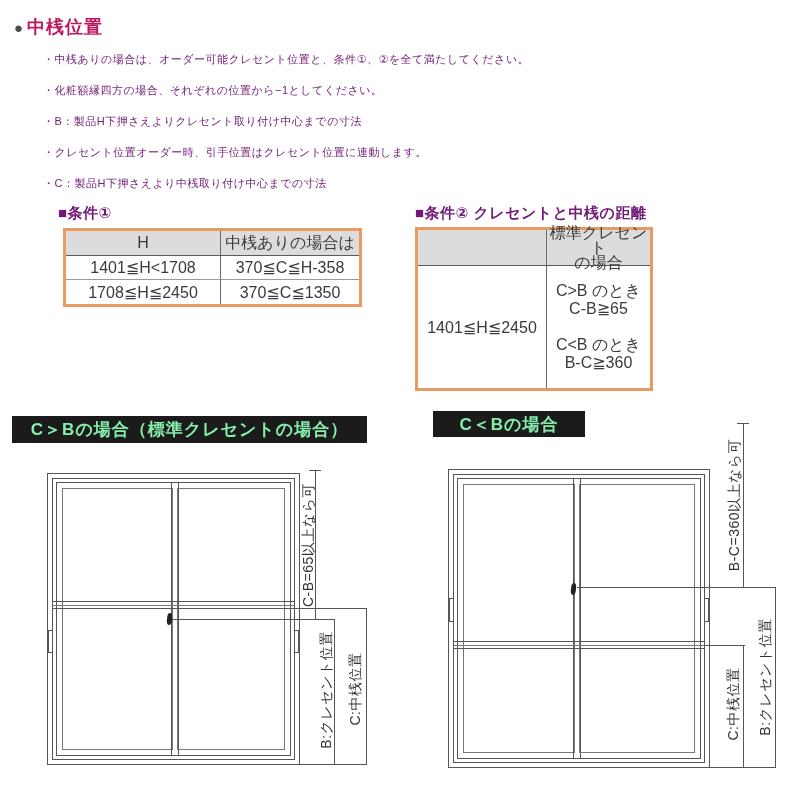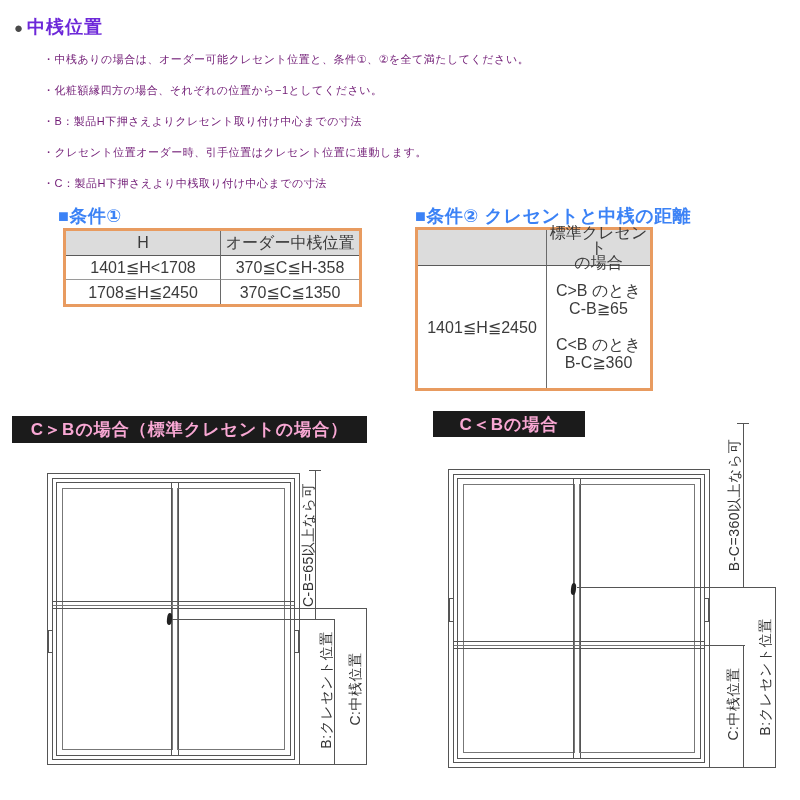--- a/index.html
+++ b/index.html
@@ -1,35 +1,35 @@
 <!DOCTYPE html>
 <html><head>
 <meta charset="utf-8">
 <style>
   html,body{margin:0;padding:0;background:#fff;}
   #app{position:relative;width:800px;height:800px;background:#ffffff;overflow:hidden;
        font-family:"Liberation Sans","DejaVu Sans",sans-serif;color:#3b3b3b;}
   
   .page-title{position:absolute;left:14px;top:15px;display:flex;align-items:center;gap:4px;}
   .page-title .dot{font-size:15px;color:#4a4a4a;line-height:1;}
-  .page-title .ttl{font-size:18px;font-weight:bold;color:#6d28d9;letter-spacing:1px;}
+  .page-title .ttl{font-size:18px;font-weight:bold;color:#be185d;letter-spacing:1px;}
   .notes{position:absolute;left:43px;top:44px;width:740px;font-size:11px;line-height:31px;
          color:#701a75;letter-spacing:.5px;}
-  .sec-title{position:absolute;font-size:18px;font-weight:bold;color:#3b82f6;letter-spacing:.5px;}
+  .sec-title{position:absolute;font-size:15px;font-weight:bold;color:#701a75;letter-spacing:.5px;}
   
   .tbl{position:absolute;border:3px solid #E89B60;background:#fff;display:grid;box-sizing:border-box;}
   .tbl .cell{display:flex;align-items:center;justify-content:center;box-sizing:border-box;
              font-size:16px;color:#3b3b3b;}
   .tbl .hd{background:#dcdcdc;border-bottom:1px solid #5a5a5a;}
   .tbl .colsep{border-right:1px solid #6a6a6a;}
   .tbl .rowsep{border-bottom:1px solid #9a9a9a;}
   .t2-hd-right{font-size:13px;line-height:15px;white-space:pre-line;text-align:center;}
   .t2-cases{white-space:pre-line;font-size:14px;line-height:18px;text-align:center;}
   
-  .bar{position:absolute;background:#1b1b1b;color:#f9a8d4;font-weight:bold;font-size:17px;
+  .bar{position:absolute;background:#1b1b1b;color:#86efac;font-weight:bold;font-size:17px;
        display:flex;align-items:center;justify-content:center;letter-spacing:1px;box-sizing:border-box;}
   
   .rect{position:absolute;border:1px solid #555;box-sizing:border-box;background:transparent;}
   .thin{border-color:#777;}
   .hl{position:absolute;height:1px;background:#555;}
   .vl{position:absolute;width:1px;background:#555;}
   .rail{position:absolute;border-top:1px solid #555;border-bottom:1px solid #555;box-sizing:border-box;}
   .rail .rail-inner{height:3px;border-bottom:1px solid #777;}
   .crescent{position:absolute;width:5px;height:12px;background:#222;border-radius:60% 60% 60% 60%/50%;
             transform:rotate(6deg);}
@@ -51,21 +51,21 @@
     <div>・中桟ありの場合は、オーダー可能クレセント位置と、条件①、②を全て満たしてください。</div>
     <div>・化粧額縁四方の場合、それぞれの位置から−1としてください。</div>
     <div>・B：製品H下押さえよりクレセント取り付け中心までの寸法</div>
     <div>・クレセント位置オーダー時、引手位置はクレセント位置に連動します。</div>
     <div>・C：製品H下押さえより中桟取り付け中心までの寸法</div>
   </div>
 
   <div class="sec-title" style="left:58px;top:204px;">■条件①</div>
   <div class="tbl" style="left:63px;top:228px;width:299px;height:79px;grid-template-columns:155px 1fr;grid-template-rows:25px 1fr 1fr;">
     <div class="cell hd colsep">H</div>
-    <div class="cell hd">オーダー中桟位置</div>
+    <div class="cell hd">中桟ありの場合は</div>
     <div class="cell colsep rowsep">1401≦H&lt;1708</div>
     <div class="cell rowsep">370≦C≦H-358</div>
     <div class="cell colsep">1708≦H≦2450</div>
     <div class="cell">370≦C≦1350</div>
   </div>
 
   <div class="sec-title" style="left:415px;top:204px;">■条件② クレセントと中桟の距離</div>
   <div class="tbl" style="left:415px;top:227px;width:238px;height:164px;grid-template-columns:129px 1fr;grid-template-rows:36px 1fr;">
     <div class="cell hd colsep"></div>
     <div class="cell hd t2-hd-right">標準クレセント

